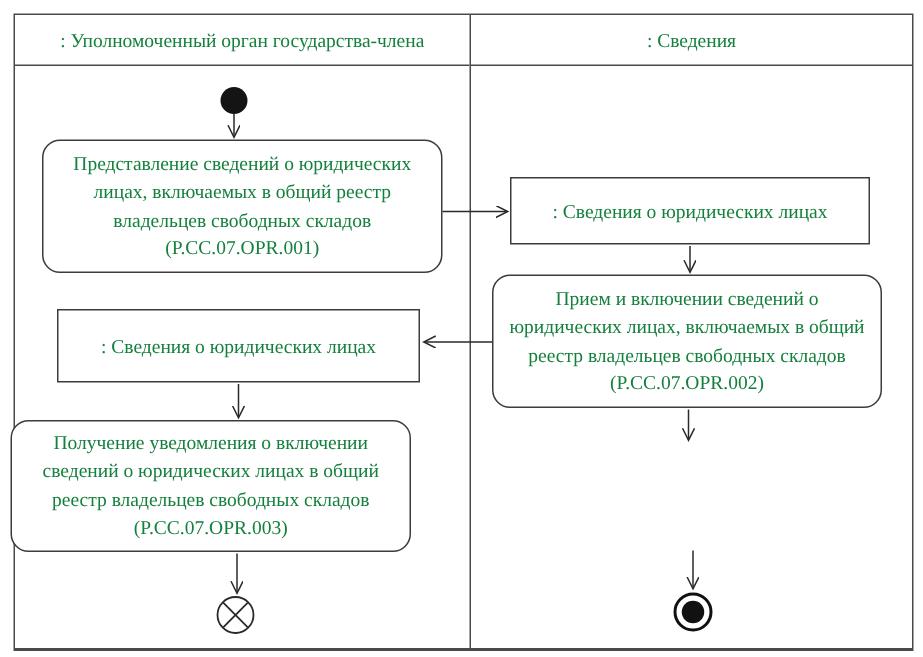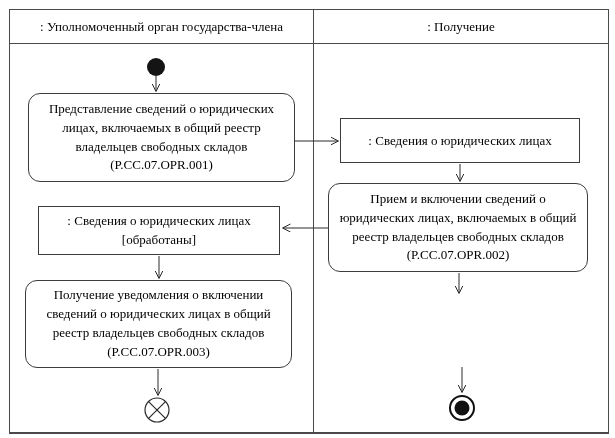--- a/index.html
+++ b/index.html
@@ -6,21 +6,21 @@
     margin: 0;
     padding: 0;
     background: #ffffff;
   }
   .stage {
     position: relative;
     width: 615px;
     height: 438px;
     background: #ffffff;
     font-family: "Liberation Serif", "DejaVu Serif", serif;
-    color: #000000;
+    color: #15803d;
     overflow: hidden;
   }
   
   .frame {
     position: absolute;
     left: 9px; top: 9px;
     width: 598px; height: 422px;
     border: 1px solid #4a4a4a;
     border-bottom-width: 2px;
     display: flex;
@@ -59,21 +59,21 @@
     line-height: 1.45;
     padding: 2px 8px;
   }
   
   .object {
     position: absolute;
     box-sizing: border-box;
     border: 1px solid #3c3c3c;
     background: #ffffff;
     display: flex;
-    flex-direction: column;
+    flex-direction: row;
     align-items: center;
     justify-content: space-evenly;
     text-align: center;
     font-size: 13px;
     line-height: 1.2;
     padding: 2px 4px;
   }
   .initial-node {
     position: absolute;
     left: 147px; top: 58px;
@@ -91,46 +91,45 @@
 </head>
 <body>
 
 <div class="stage">
 
   <div class="frame">
     <div class="lane left">
       <div class="lane-header">: Уполномоченный орган государства-члена</div>
     </div>
     <div class="lane right">
-      <div class="lane-header">: Получение</div>
+      <div class="lane-header">: Сведения</div>
     </div>
   </div>
 
   <div class="initial-node"></div>
 
   <div class="action" style="left:28px; top:93px; width:267px; height:89px;">
     <span>Представление сведений о юридических лицах, включаемых в общий реестр владельцев свободных складов (P.CC.07.OPR.001)</span>
   </div>
 
   <div class="action" style="left:328px; top:183px; width:260px; height:89px;">
     <span>Прием и включении сведений о юридических лицах, включаемых в общий реестр владельцев свободных складов (P.CC.07.OPR.002)</span>
   </div>
 
-  <div class="action" style="left:25px; top:280px; width:267px; height:88px;">
+  <div class="action" style="left:7px; top:280px; width:267px; height:88px;">
     <span>Получение уведомления о включении сведений о юридических лицах в общий реестр владельцев свободных складов (P.CC.07.OPR.003)</span>
   </div>
 
 
   <div class="object" style="left:340px; top:118px; width:240px; height:45px;">
     <span>: Сведения о юридических лицах</span>
   </div>
 
   <div class="object" style="left:38px; top:206px; width:242px; height:49px;">
     <span>: Сведения о юридических лицах</span>
-    <span>[обработаны]</span>
   </div>
 
   <svg class="final-svg" style="left:144px; top:397px;" width="26" height="26">
     <circle cx="13" cy="13" r="12" fill="none" stroke="#2a2a2a" stroke-width="1.2"></circle>
     <line x1="4.8" y1="4.8" x2="21.2" y2="21.2" stroke="#2a2a2a" stroke-width="1.2"></line>
     <line x1="21.2" y1="4.8" x2="4.8" y2="21.2" stroke="#2a2a2a" stroke-width="1.2"></line>
   </svg>
 
   <svg class="final-svg" style="left:448px; top:394px;" width="28" height="28">
     <circle cx="14" cy="14" r="12" fill="none" stroke="#111111" stroke-width="2"></circle>

